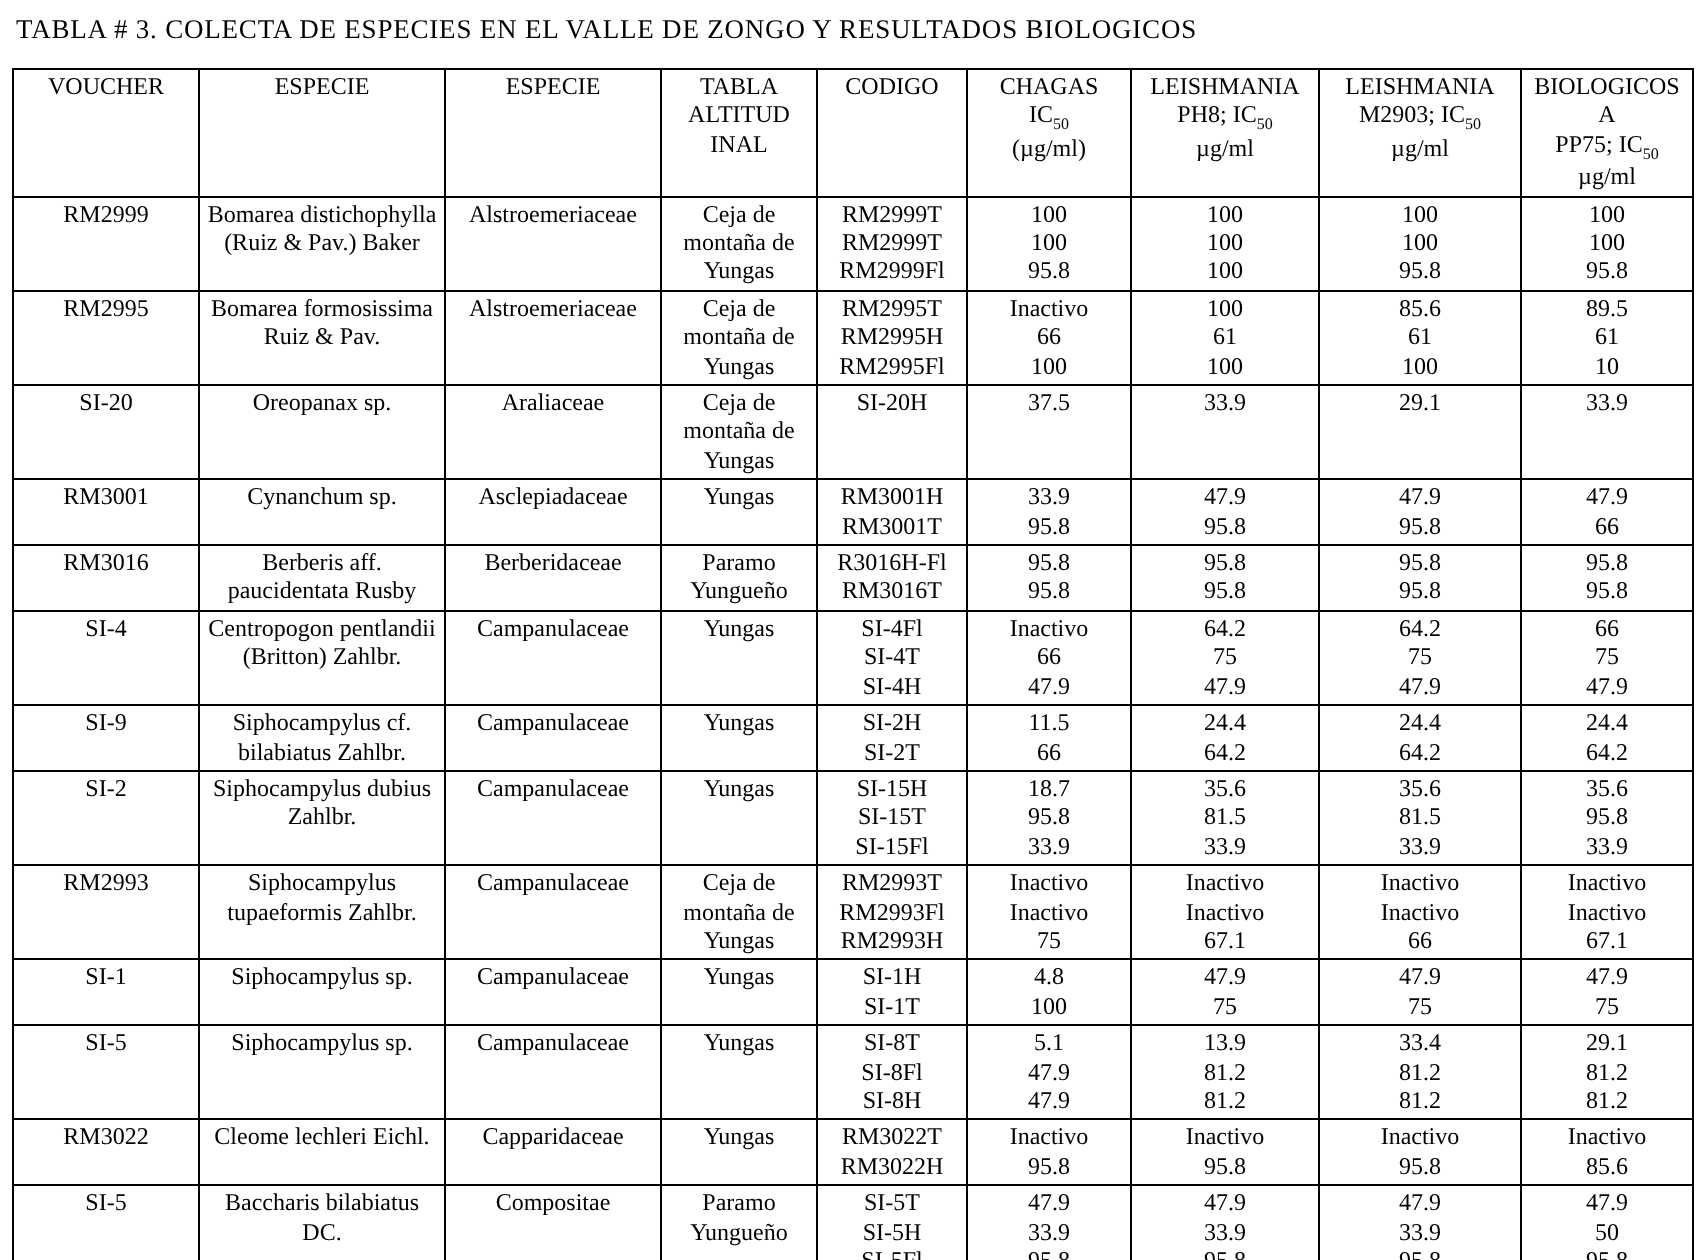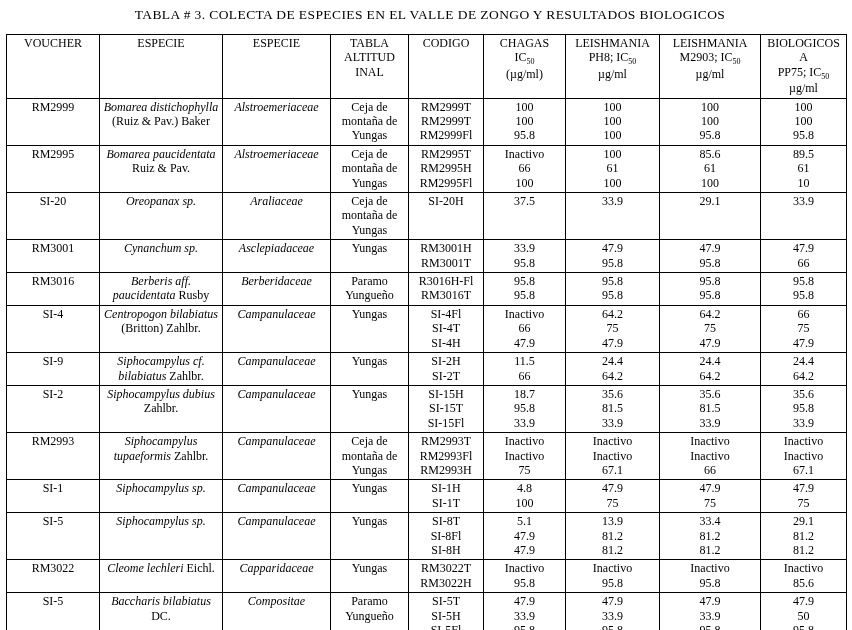--- a/index.html
+++ b/index.html
@@ -10,39 +10,38 @@
     background: #ffffff;
     color: #000000;
     font-family: "Liberation Serif", serif;
     overflow: hidden;
   }
   .title {
     font-size: 13.5px;
     padding: 7px 0 0 8px;
     letter-spacing: 0.4px;
     white-space: nowrap;
-    text-align: center;
   }
   table.species {
     border-collapse: collapse;
     table-layout: fixed;
     margin: 11px 0 0 6px;
     width: 840px;
   }
   table.species th, table.species td {
     border: 1px solid #000000;
     vertical-align: top;
     text-align: center;
     padding: 1px 2px 2px 2px;
     font-size: 12px;
     line-height: 14.4px;
     overflow: hidden;
   }
   table.species th { font-weight: normal; }
-  .italic { font-style: italic; }
+  .italic { }
   sub { font-size: 8px; line-height: 1; vertical-align: sub; }
 </style>
 </head>
 <body>
 
 <div class="page">
 
   <div class="title">TABLA # 3. COLECTA DE ESPECIES EN EL VALLE DE ZONGO Y RESULTADOS BIOLOGICOS</div>
 
   <table class="species">
@@ -118,21 +117,21 @@
             <div>95.8</div>
           </td>
           <td>
             <div>100</div>
             <div>100</div>
             <div>95.8</div>
           </td>
         </tr>
         <tr>
           <td><span>RM2995</span></td>
-          <td><span class="italic">Bomarea paucidentata</span> <span>Ruiz &amp; Pav.</span></td>
+          <td><span class="italic">Bomarea formosissima</span> <span>Ruiz &amp; Pav.</span></td>
           <td><span class="italic">Alstroemeriaceae</span></td>
           <td><span>Ceja de montaña de Yungas</span></td>
           <td>
             <div>RM2995T</div>
             <div>RM2995H</div>
             <div>RM2995Fl</div>
           </td>
           <td>
             <div>Inactivo</div>
             <div>66</div>
@@ -222,21 +221,21 @@
             <div>95.8</div>
             <div>95.8</div>
           </td>
           <td>
             <div>95.8</div>
             <div>95.8</div>
           </td>
         </tr>
         <tr>
           <td><span>SI-4</span></td>
-          <td><span class="italic">Centropogon bilabiatus</span> <span>(Britton) Zahlbr.</span></td>
+          <td><span class="italic">Centropogon pentlandii</span> <span>(Britton) Zahlbr.</span></td>
           <td><span class="italic">Campanulaceae</span></td>
           <td><span>Yungas</span></td>
           <td>
             <div>SI-4Fl</div>
             <div>SI-4T</div>
             <div>SI-4H</div>
           </td>
           <td>
             <div>Inactivo</div>
             <div>66</div>

